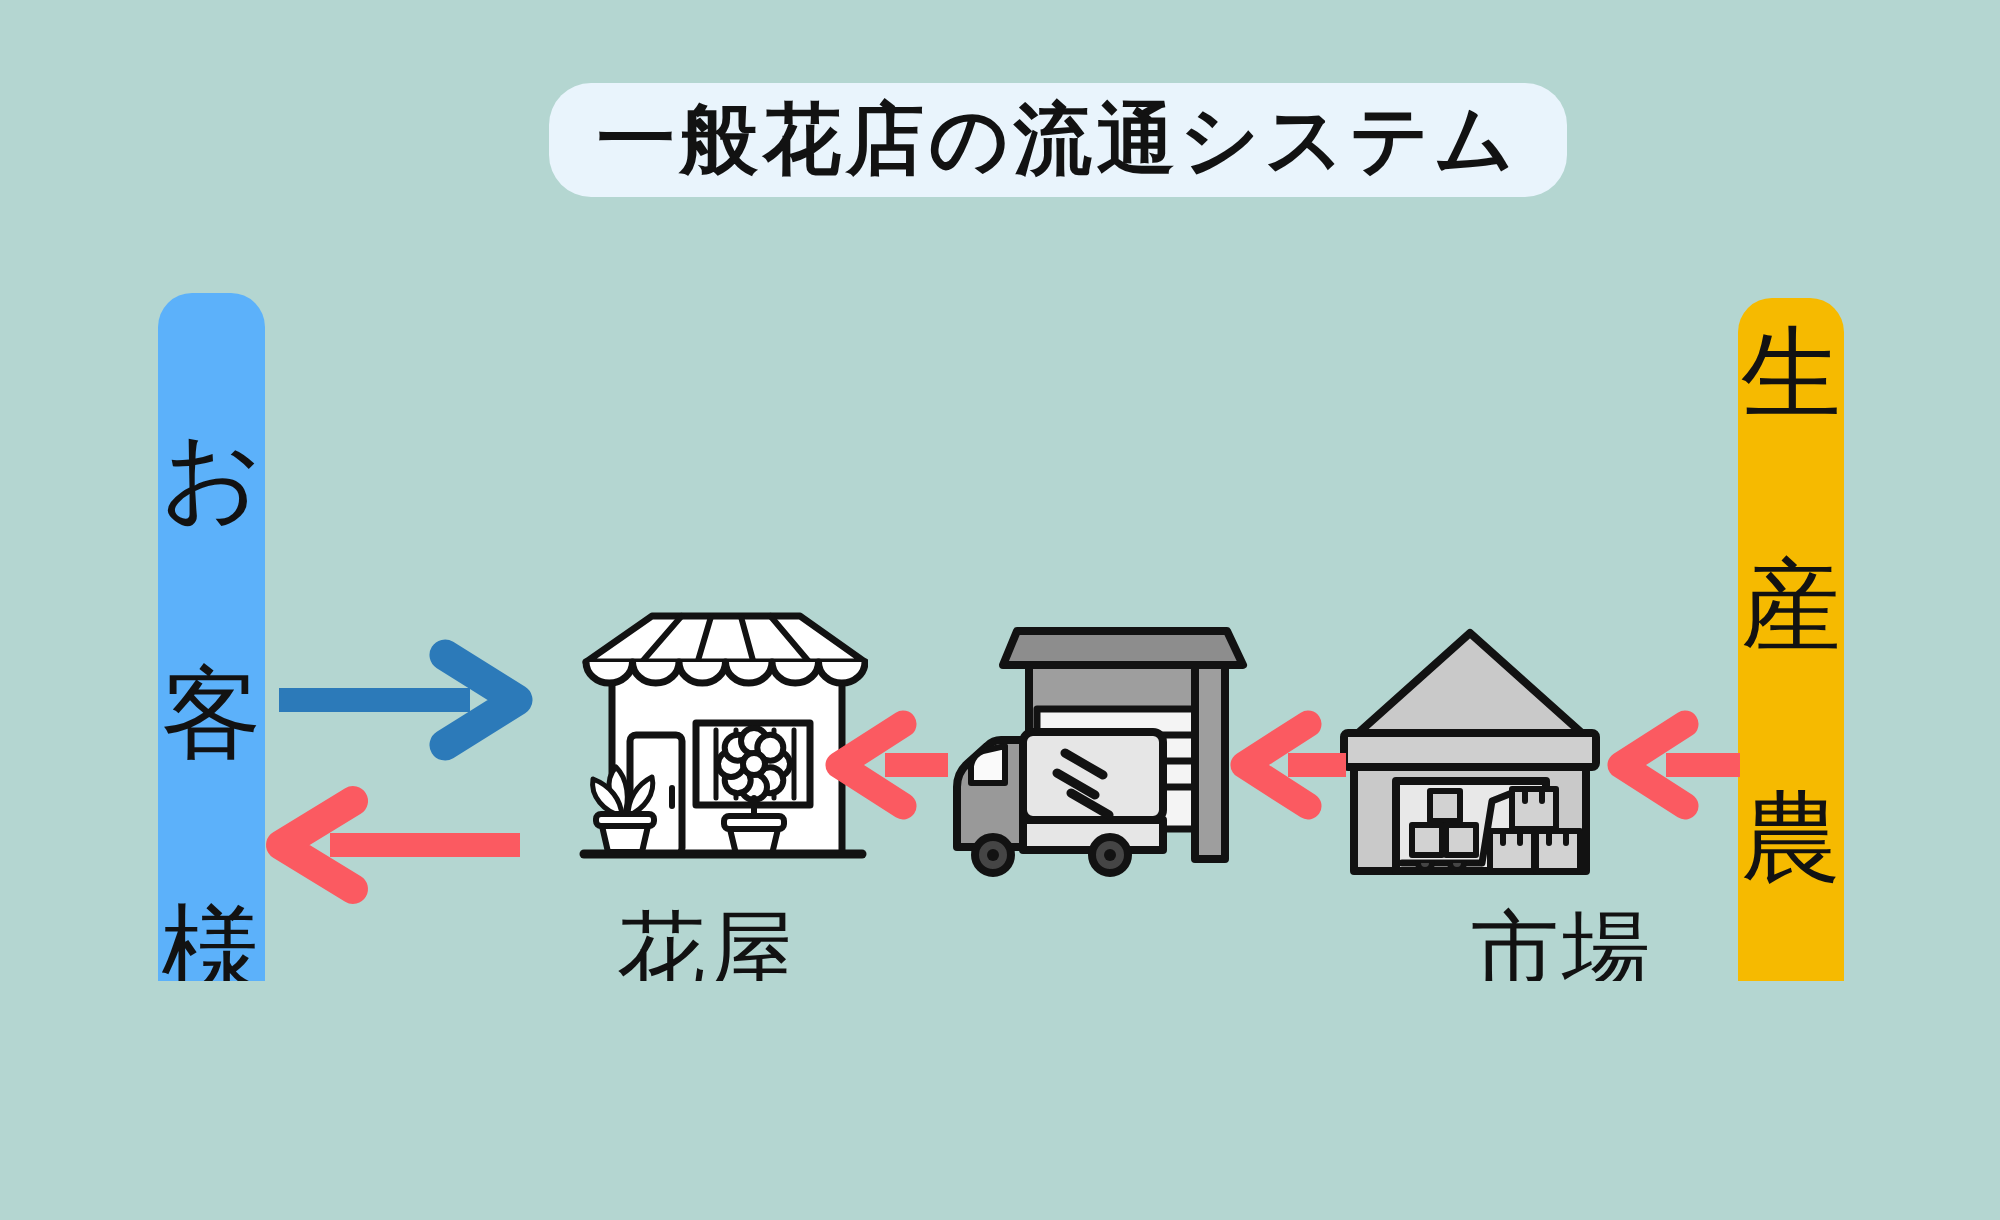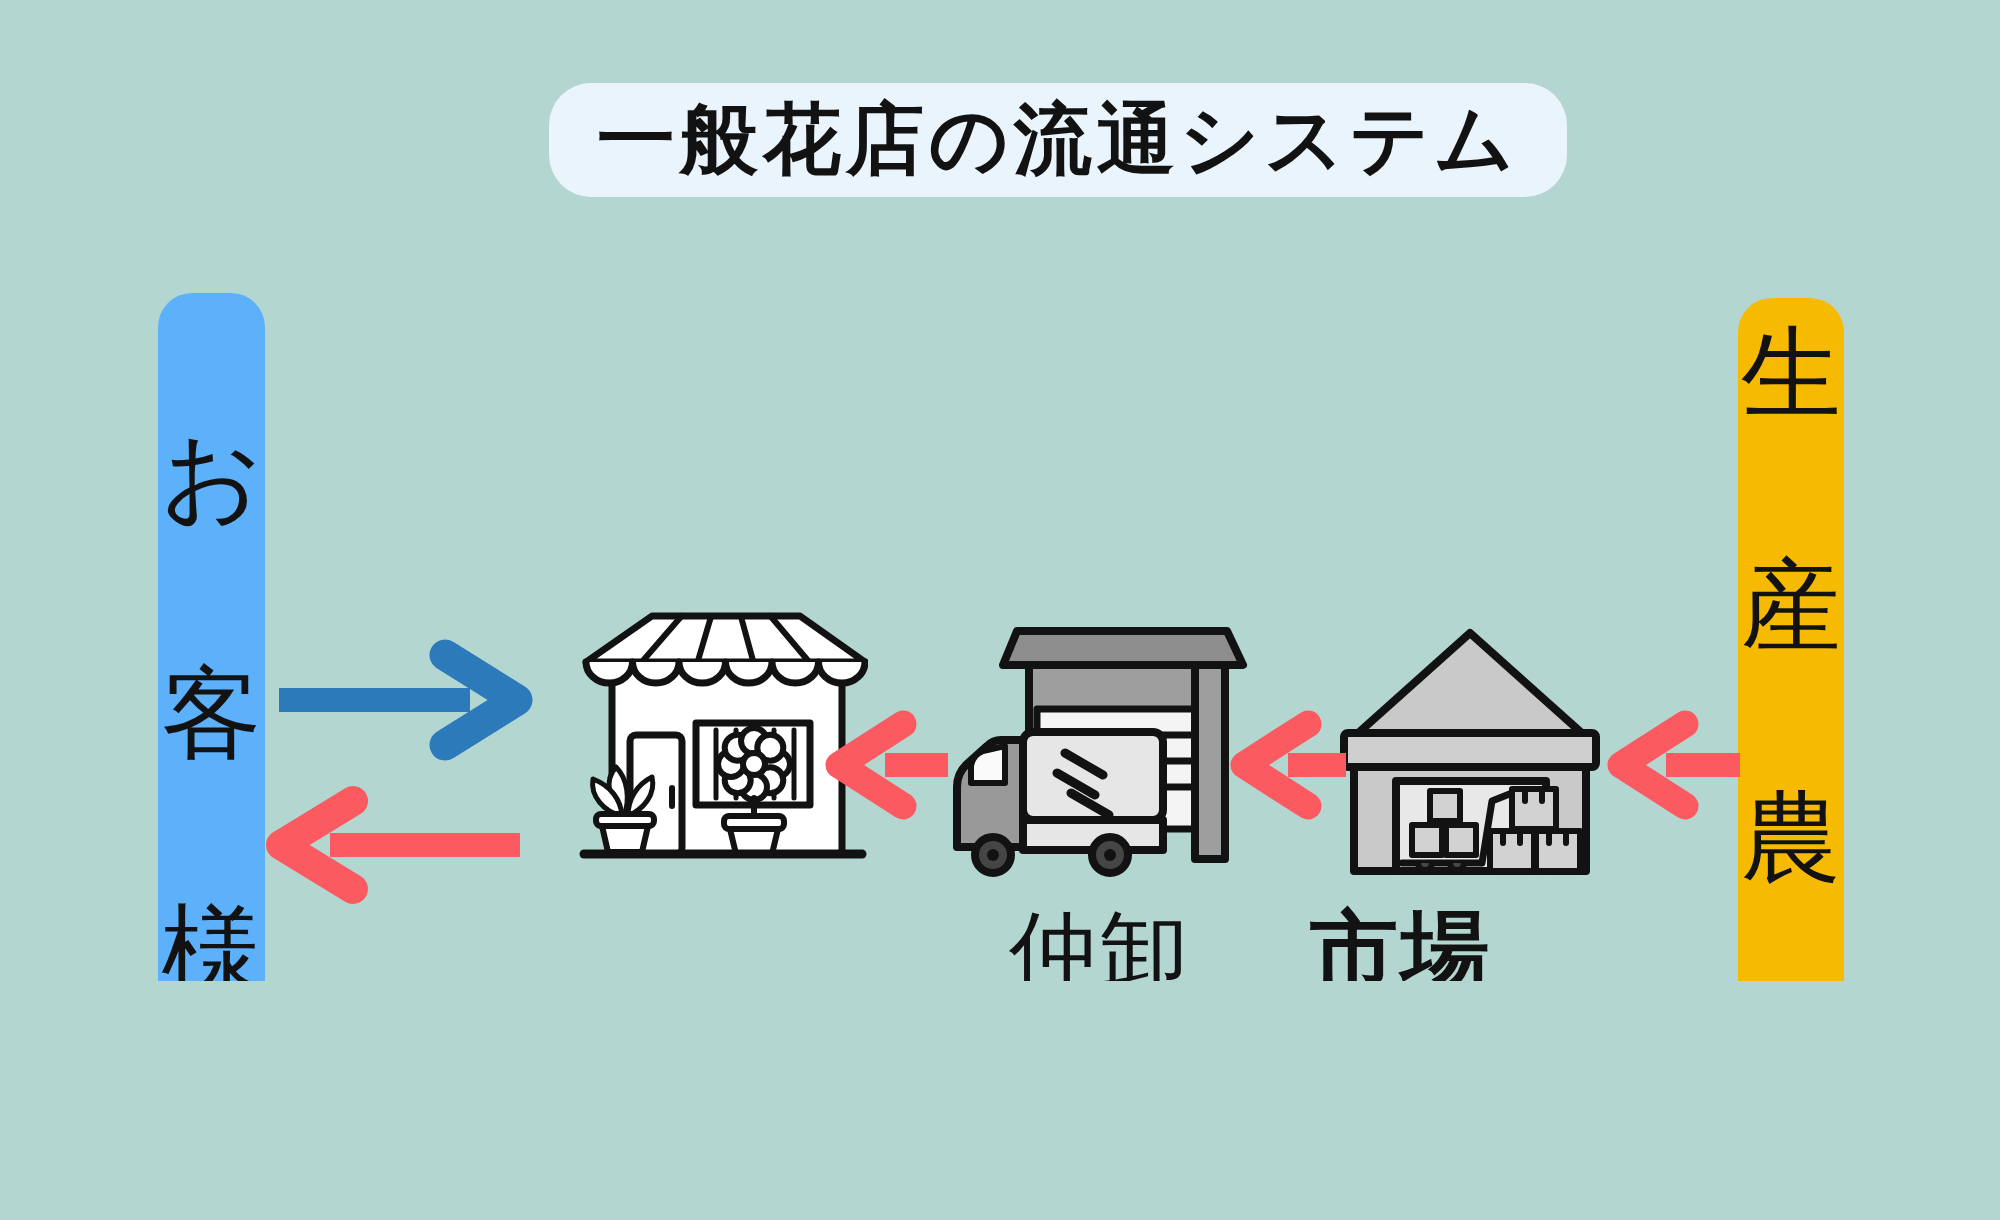--- a/index.html
+++ b/index.html
@@ -49,21 +49,21 @@
     position:absolute;left:288px;top:512px;
     font-size:76px;font-weight:500;color:var(--ink);white-space:nowrap;
   }
   .node-label{
     position:absolute;top:893px;transform:translateX(-50%);
     font-size:88px;font-weight:500;letter-spacing:3px;color:var(--ink);
     white-space:nowrap;
   }
   .node-label.florist{left:708px;}
   .node-label.wholesaler{left:1100px;}
-  .node-label.market{left:1401px;font-weight:bold;}
+  .node-label.market{left:1562px;}
   .icon-svg{position:absolute;}
   .icon-florist{left:578px;top:602px;}
   .icon-wholesaler{left:945px;top:625px;}
   .icon-market{left:1338px;top:625px;}
   .arrow-layer{position:absolute;left:0;top:0;pointer-events:none;}
   .chev{fill:none;stroke-linecap:round;stroke-linejoin:round;}
   .shaft{fill:none;stroke-linecap:butt;}
   .blue{stroke:var(--arrow-blue);}
   .red{stroke:var(--arrow-red);}
   .outline{stroke:#121212;stroke-linejoin:round;stroke-linecap:round;}
@@ -189,16 +189,16 @@
       <path class="shaft red" d="M1346,765 H1288" stroke-width="24"></path>
       <path class="chev red" d="M1308,724 L1244,765 L1308,806" stroke-width="27"></path>
     </g>
 
     <g>
       <path class="shaft red" d="M1740,765 H1666" stroke-width="24"></path>
       <path class="chev red" d="M1685,724 L1621,765 L1685,806" stroke-width="27"></path>
     </g>
   </svg>
 
-  <div class="node-label wholesaler">仲卸</div>
+  <div class="node-label florist">花屋</div>
   <div class="node-label market">市場</div>
 
 </div>
 
 </body></html>

